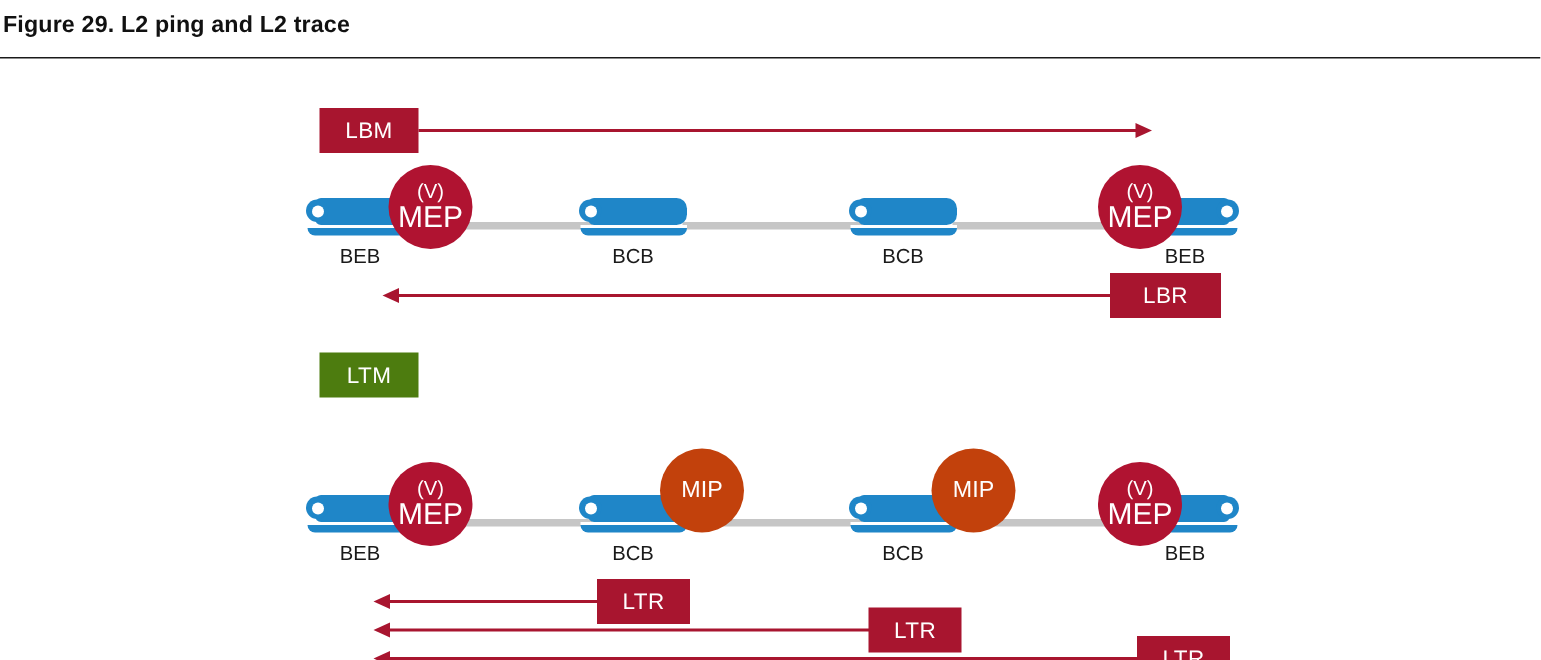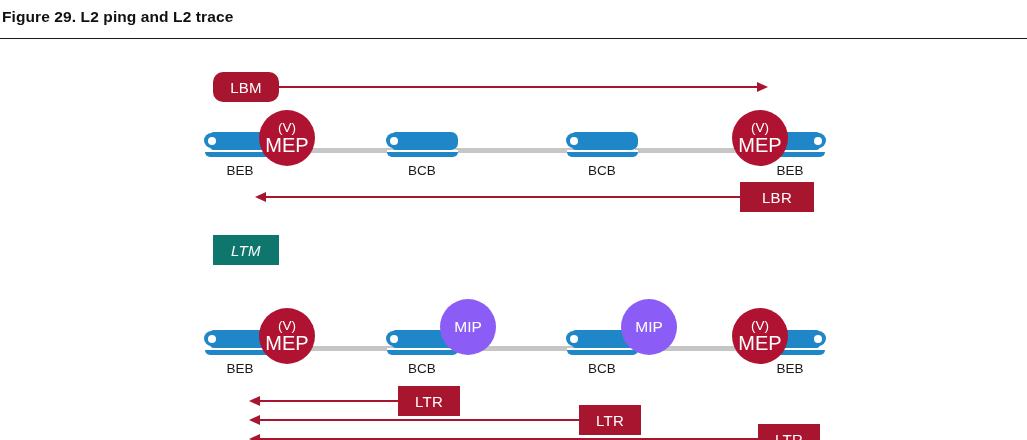--- a/index.html
+++ b/index.html
@@ -128,35 +128,35 @@
     flex-direction: column;
     align-items: center;
     justify-content: center;
     line-height: 1.02;
     text-align: center;
   }
   .node-circle .l1 { font-size: 13.5px; }
   .node-circle .l2 { font-size: 20px; }
   .node-circle.one-line { font-size: 15.5px; }
   .mep { background: #b01331; }
-  .mip { background: #8b5cf6; text-align: right; }
+  .mip { background: #c2410c; text-align: right; }
 
   
   .msg-box {
     position: absolute;
     height: 30px;
     display: flex;
     align-items: center;
     justify-content: center;
     color: #ffffff;
     font-size: 15px;
     letter-spacing: 0.3px;
   }
   .msg-box.crimson { background: #a8152f; }
-  .msg-box.orange  { background: #0f766e; font-style: italic; }
+  .msg-box.orange  { background: #4d7c0f; }
 
   
   .arrow-line {
     position: absolute;
     height: 2px;
     background: #a8152f;
   }
   .arrow-head {
     position: absolute;
     width: 0; height: 0;
@@ -171,21 +171,21 @@
 
 <div id="figure-header">
   <div id="figure-title">Figure 29. L2 ping and L2 trace</div>
   <div id="header-rule"></div>
 </div>
 
 <div id="diagram">
 
   <div class="abs" style="left:0; top:0; width:1027px; height:175px;">
 
-    <div class="msg-box crimson" style="left:213px; top:30px; width:66px;border-radius:10px;">LBM</div>
+    <div class="msg-box crimson" style="left:213px; top:30px; width:66px;">LBM</div>
     <div class="arrow-line" style="left:279px; top:44px; width:484px;"></div>
     <div class="arrow-head right" style="left:757px; top:40px;"></div>
 
     <div class="chain-line" style="left:276px; top:106px; width:119px;"></div>
     <div class="chain-line" style="left:455px; top:106px; width:120px;"></div>
     <div class="chain-line" style="left:635px; top:106px; width:119px;"></div>
 
     <div class="switch" style="left:204px; top:90px;">
       <div class="body"></div>
       <div class="dot"></div>

